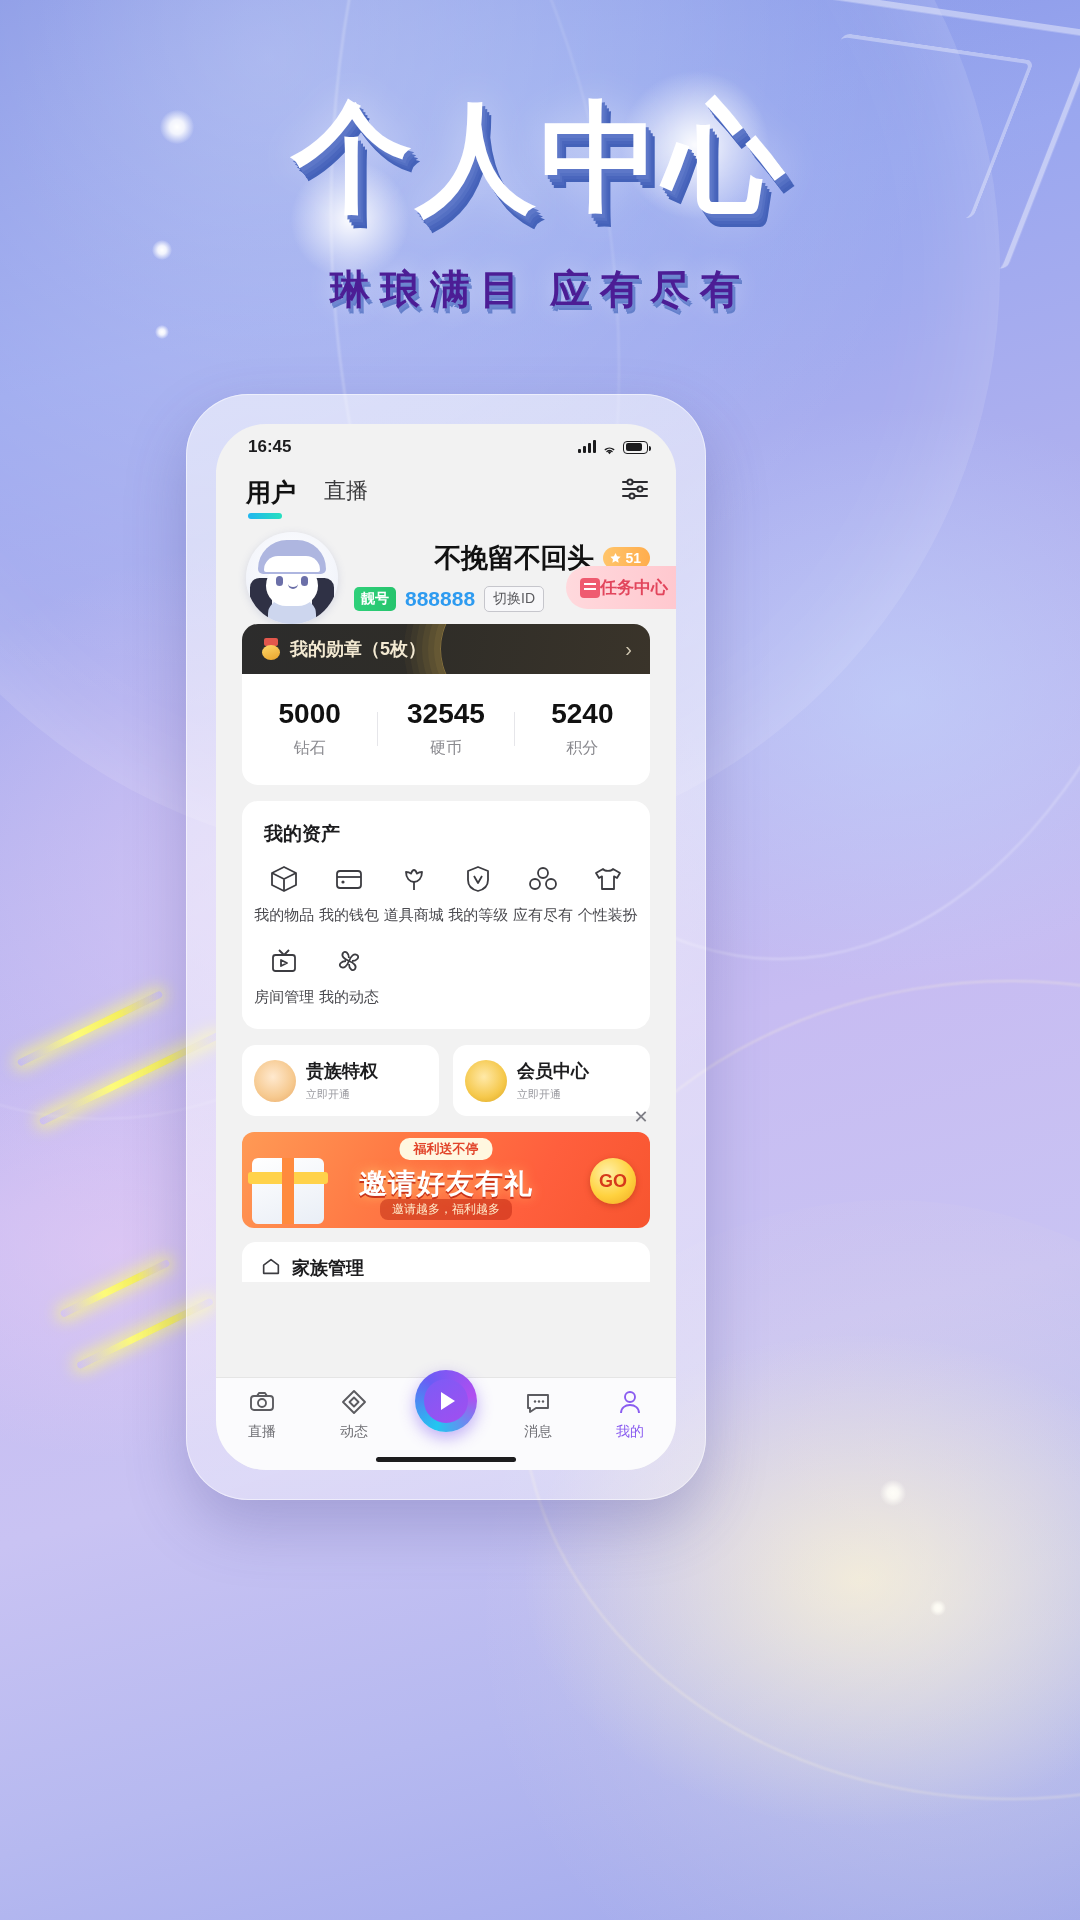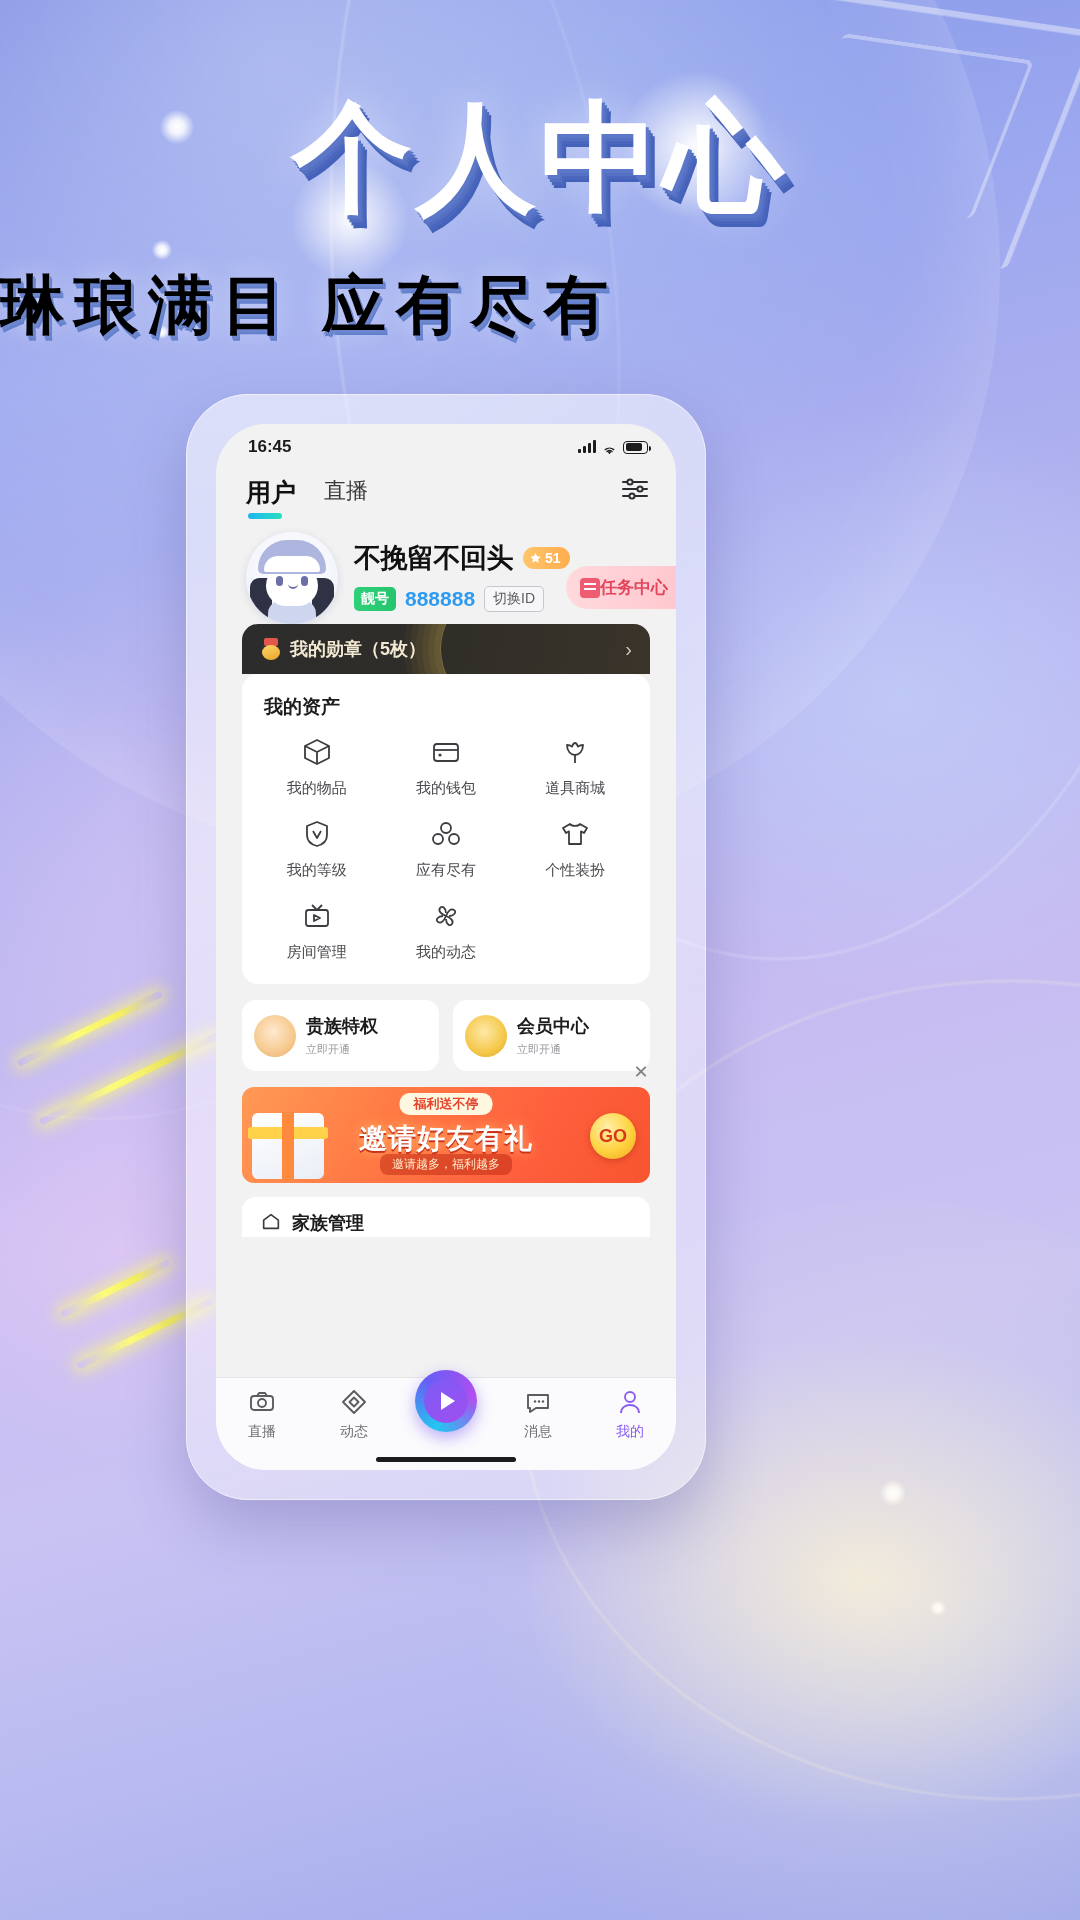--- a/index.html
+++ b/index.html
@@ -93,25 +93,25 @@
     font-weight: 900;
     letter-spacing: 4px;
     color: #ffffff;
     font-family: "Liberation Sans", "DejaVu Sans", sans-serif;
     text-shadow:
       3px 4px 0 #5d77c8, 5px 7px 0 #5470c3, 7px 10px 0 #4a66bd,
       9px 13px 0 #4462b9, 0 0 40px rgba(255,255,255,.5);
   }
   #subhead {
     position: absolute; left: 0; right: 0; top: 262px;
-    text-align: left;
-    font-size: 64px;
+    text-align: center;
+    font-size: 40px;
     font-weight: 700;
     letter-spacing: 10px;
-    color: #000000;
+    color: #4c1d95;
     font-family: "Liberation Serif", "DejaVu Serif", serif;
     text-shadow: 2px 3px 0 #6d86d0, 3px 5px 0 #6480cb, 0 0 26px rgba(255,255,255,.45);
   }
 
   
   #phone {
     position: absolute;
     left: 186px; top: 394px;
     width: 520px; height: 1106px;
     border-radius: 62px;
@@ -190,21 +190,21 @@
   .av-hat::after{content:"";position:absolute;left:6px;top:16px;width:56px;height:16px;background:#fff;border-radius:28px 28px 4px 4px;}
   .av-face { position:absolute; left:20px; top:30px; width:52px; height:44px; background:#fff; border-radius:26px 26px 22px 22px; }
   .av-eye { position:absolute; top:14px; width:7px; height:10px; background:#6b6fa8; border-radius:4px; }
   .av-eye.l{left:10px} .av-eye.r{left:35px}
   .av-mouth{position:absolute;left:22px;top:22px;width:10px;height:5px;border-bottom:2px solid #6b6fa8;border-radius:0 0 8px 8px;}
   .av-hair-l{position:absolute;left:4px;top:46px;width:22px;height:42px;background:#2f3145;border-radius:12px 4px 14px 14px;}
   .av-hair-r{position:absolute;right:4px;top:46px;width:22px;height:42px;background:#2f3145;border-radius:4px 12px 14px 14px;}
   .av-body{position:absolute;left:22px;bottom:0;width:48px;height:24px;background:#cdd6ee;border-radius:14px 14px 0 0;}
 
   #pinfo { margin-left: 16px; padding-top: 8px; flex: 1 1 auto; min-width: 0; }
-  #nameline { display: flex; align-items: center; gap: 10px; }
+  #nameline { display: flex; align-items: center; gap: 10px; justify-content: flex-end; }
   #uname { font-size: 27px; font-weight: 700; color: #111; letter-spacing: -.5px; }
   #lvl-badge {
     display: inline-flex; align-items: center; gap: 3px;
     background: linear-gradient(90deg,#ffc56b,#ffad4d);
     color: #fff; font-size: 14px; font-weight: 700;
     border-radius: 11px; padding: 2px 9px 2px 6px; height: 22px;
   }
   #idline { display: flex; align-items: center; gap: 9px; margin-top: 10px; }
   #id-tag {
     background: linear-gradient(90deg,#2fd07a,#26c46d);
@@ -264,21 +264,21 @@
     display: flex; align-items: center; padding: 24px 0 26px 0;
   }
   .wcell { flex: 1 1 0; text-align: center; }
   .wcell .v { font-size: 28px; font-weight: 700; color: #111; }
   .wcell .l { font-size: 16px; color: #8a8a8f; margin-top: 8px; }
   .wdiv { width: 1px; height: 34px; background: #e6e6ea; }
 
   
   #assets { margin: 0 26px 16px 26px; background: #fff; border-radius: 16px; padding: 20px 10px 22px 10px; }
   #assets h3 { font-size: 19px; color: #1c1c1e; font-weight: 700; padding: 0 12px 14px 12px; }
-  .grid { display: grid; grid-template-columns: repeat(3,1fr); row-gap: 18px; }
+  .grid { display: grid; grid-template-columns: repeat(6,1fr); row-gap: 18px; }
   .gitem { display: flex; flex-direction: column; align-items: center; gap: 9px; }
   .gitem .lab { font-size: 15px; color: #4a4a4f; }
   .gicon { width: 36px; height: 36px; color: #3c3c41; }
 
   
   #privs { display: flex; gap: 14px; margin: 0 26px 16px 26px; }
   .priv {
     flex: 1 1 0; background: #fff; border-radius: 14px;
     display: flex; align-items: center; gap: 10px; padding: 14px 12px;
   }
@@ -477,20 +477,36 @@
 
       <div id="medal-card">
         <div id="medal-bar">
           <span class="rings"></span>
           <span class="medal-ic"></span>
           <span id="medal-title">我的勋章（5枚）</span>
           <span class="chev">›</span>
         </div>
       </div>
 
+      <div id="wallet-card">
+        <div class="wcell">
+          <div class="v">5000</div>
+          <div class="l">钻石</div>
+        </div>
+        <span class="wdiv"></span>
+        <div class="wcell">
+          <div class="v">32545</div>
+          <div class="l">硬币</div>
+        </div>
+        <span class="wdiv"></span>
+        <div class="wcell">
+          <div class="v">5240</div>
+          <div class="l">积分</div>
+        </div>
+      </div>
 
       <div id="assets">
         <h3>我的资产</h3>
         <div class="grid">
 
           <div class="gitem">
             <span class="gicon">
               <svg viewBox="0 0 36 36" width="36" height="36" fill="none" stroke="#3c3c41" stroke-width="1.8" stroke-linejoin="round">
                 <path d="M18 6l12 6v12l-12 6-12-6V12z"></path>
                   <path d="M6 12l12 6 12-6M18 18v12"></path>

